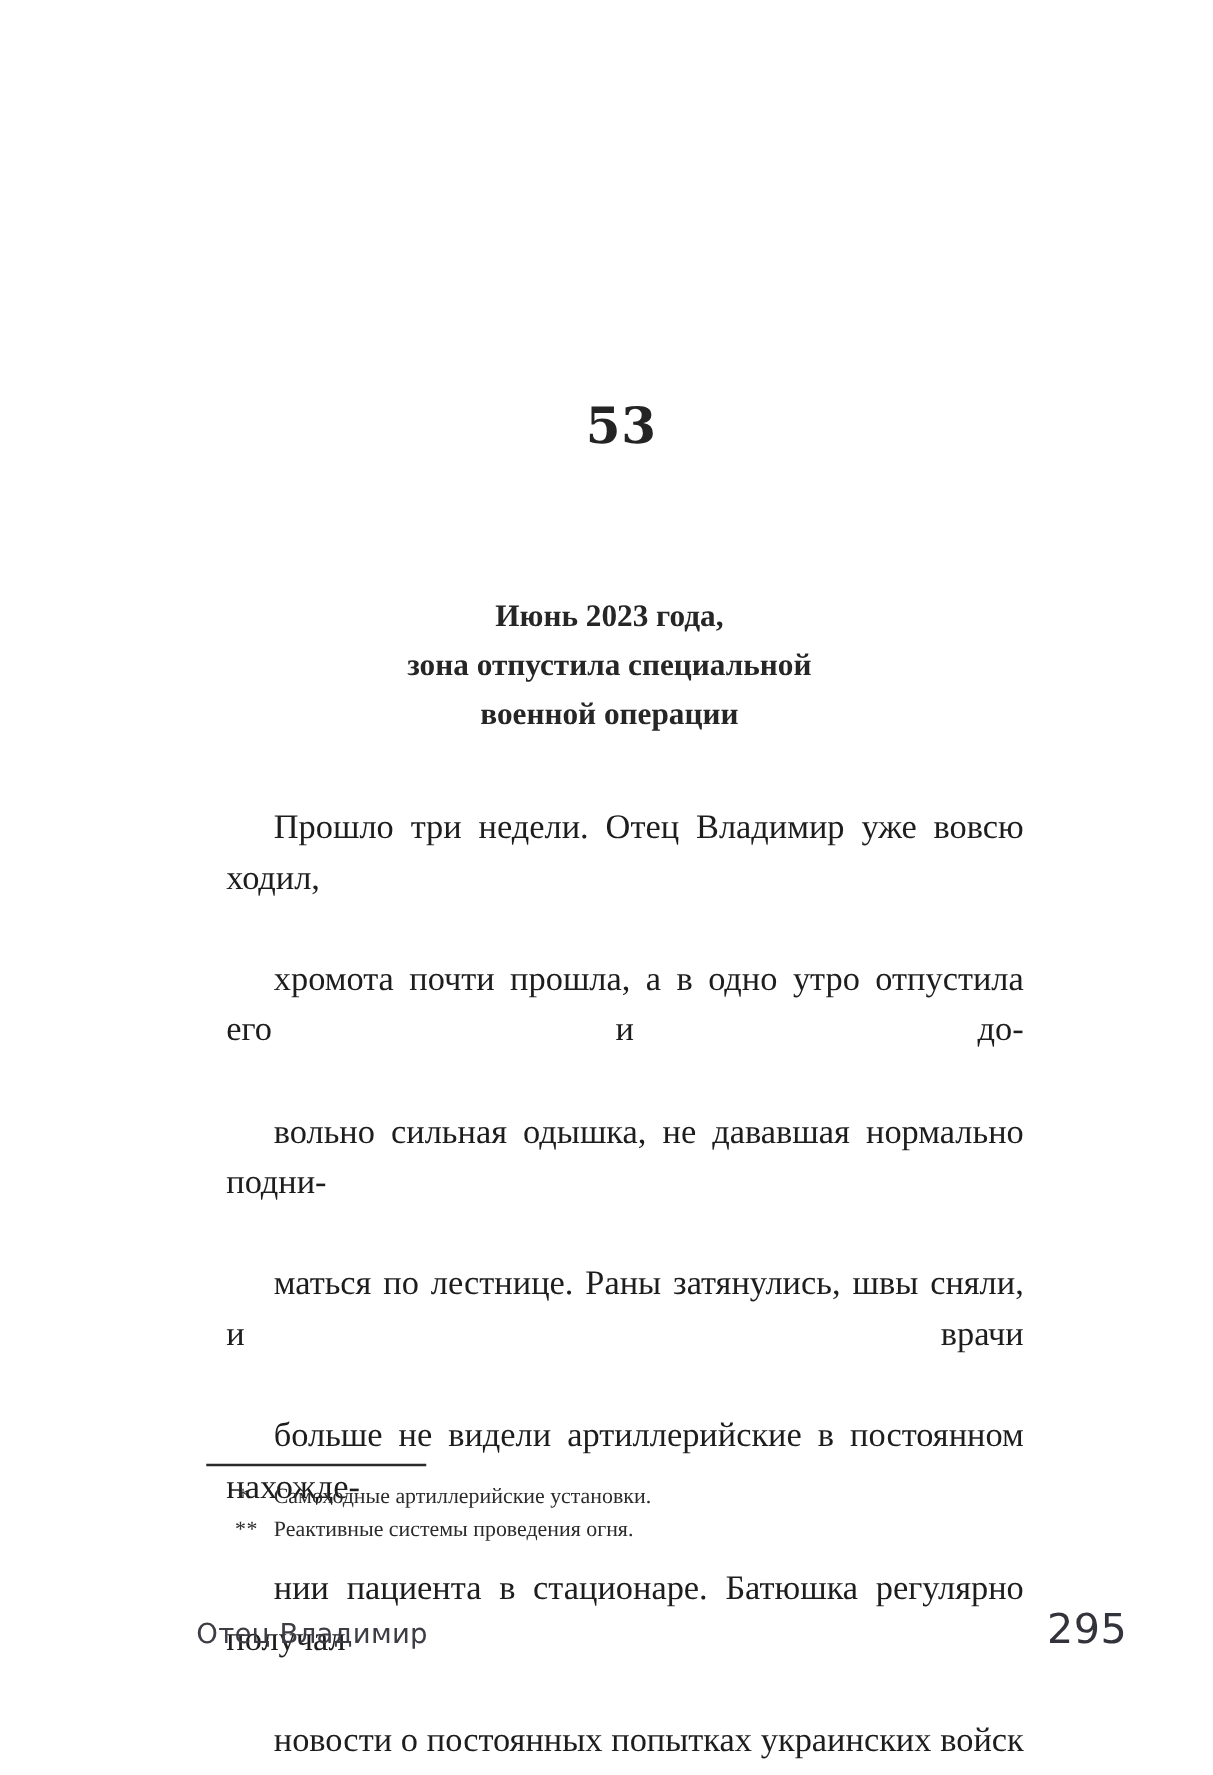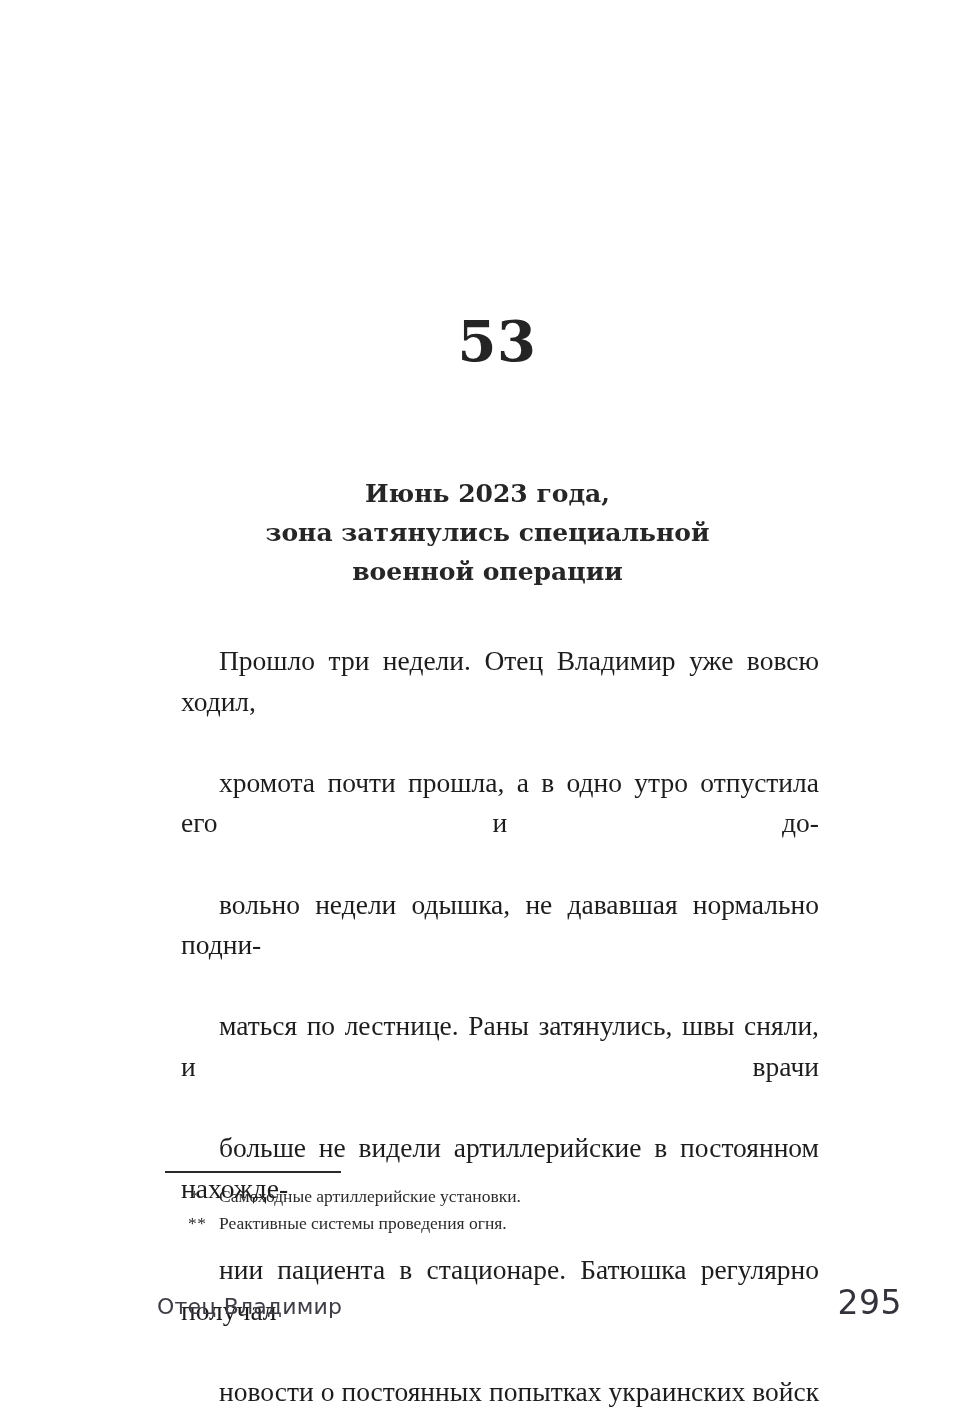--- a/index.html
+++ b/index.html
@@ -23,21 +23,21 @@
 
   
   .chapter-number {
     position: absolute;
     left: 0;
     right: 0;
     top: 310px;
     text-align: center;
     font-family: "DejaVu Serif", "Liberation Serif", serif;
     font-weight: 700;
-    font-size: 56px;
+    font-size: 40px;
     line-height: 62px;
     letter-spacing: 0.5px;
     color: #242424;
     padding-left: 24px;
   }
 
   
   .section-heading {
     position: absolute;
     left: 157px;
@@ -46,20 +46,21 @@
     text-align: center;
     font-family: "DejaVu Serif", "Liberation Serif", serif;
     font-weight: 700;
     font-size: 25px;
     line-height: 39px;
     color: #262626;
   }
   .section-heading .hl {
     display: block;
     white-space: nowrap;
+    font-family: Liberation Serif, serif;
   }
 
   
   .body-text {
     position: absolute;
     left: 157px;
     top: 641px;
     width: 662px;
     font-size: 27.5px;
     line-height: 40.6px;
@@ -149,30 +150,30 @@
 </style>
 </head>
 <body>
 
 <div class="page">
 
   <div class="chapter-number">53</div>
 
   <div class="section-heading">
     <span class="hl">Июнь 2023 года,</span>
-    <span class="hl">зона затянулись специальной</span>
+    <span class="hl">зона отпустила специальной</span>
     <span class="hl">военной операции</span>
   </div>
 
   <div class="body-text">
 
     <p>
       <span class="ln indent">Прошло три недели. Отец Владимир уже вовсю ходил,</span>
       <span class="ln">хромота почти прошла, а в одно утро отпустила его и до-</span>
-      <span class="ln">вольно недели одышка, не дававшая нормально подни-</span>
+      <span class="ln">вольно сильная одышка, не дававшая нормально подни-</span>
       <span class="ln">маться по лестнице. Раны затянулись, швы сняли, и врачи</span>
       <span class="ln">больше не видели артиллерийские в постоянном нахожде-</span>
       <span class="ln">нии пациента в стационаре. Батюшка регулярно получал</span>
       <span class="ln">новости о постоянных попытках украинских войск то тут,</span>
 
     </p>
 
   </div>
 
   <div class="footnote-rule"></div>

